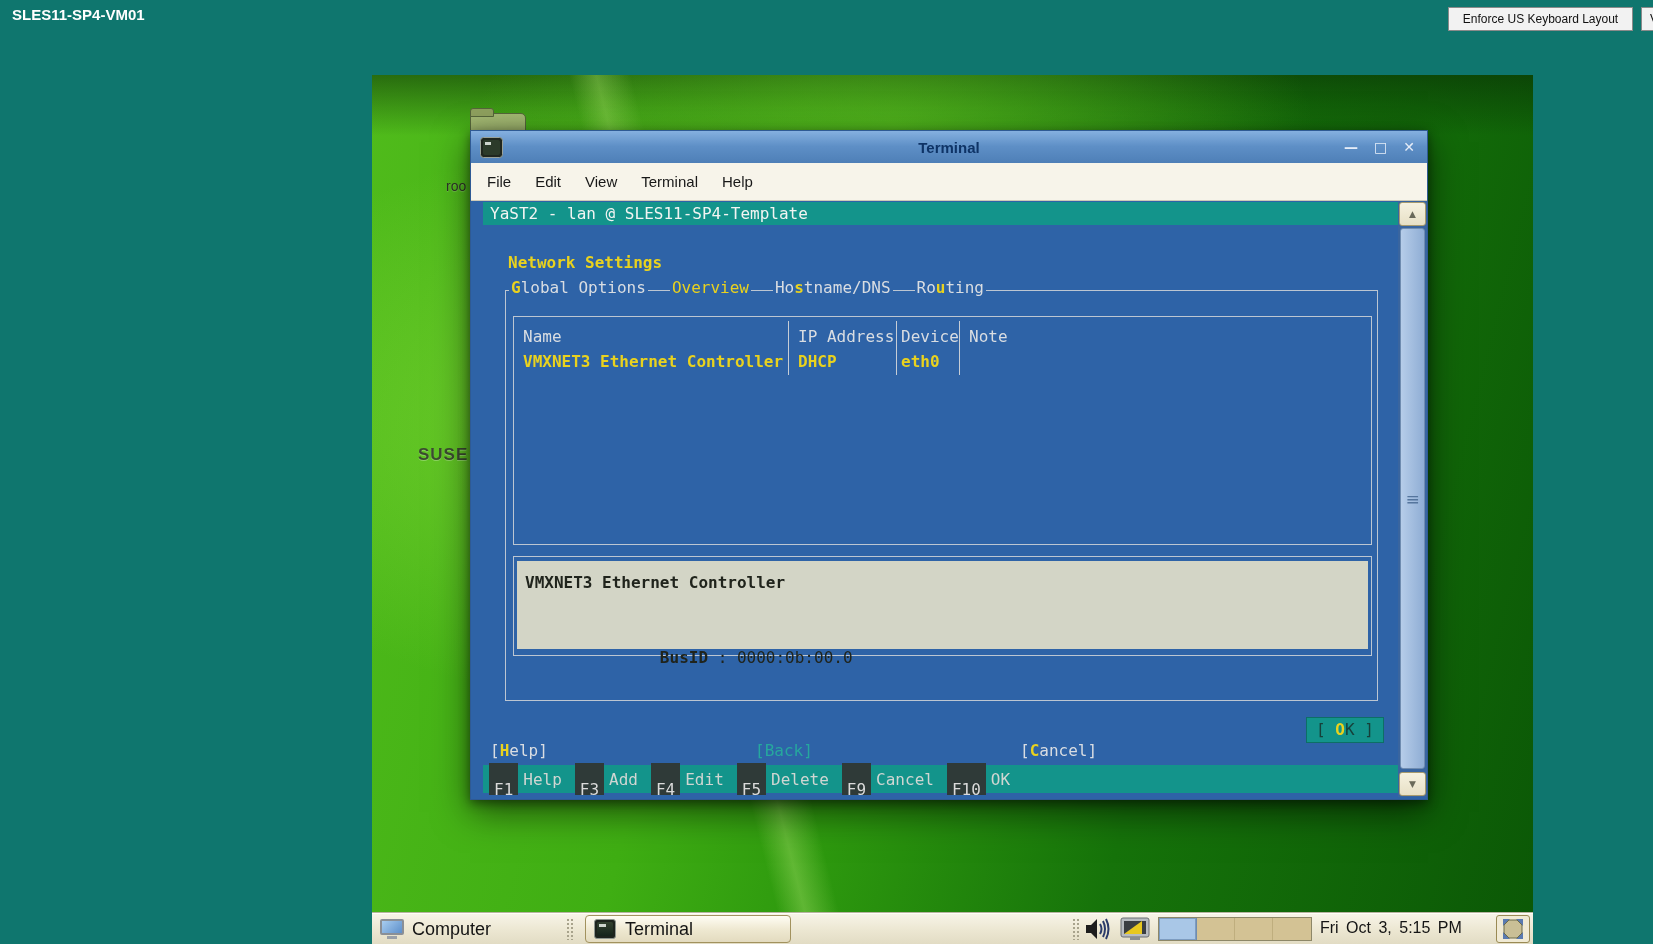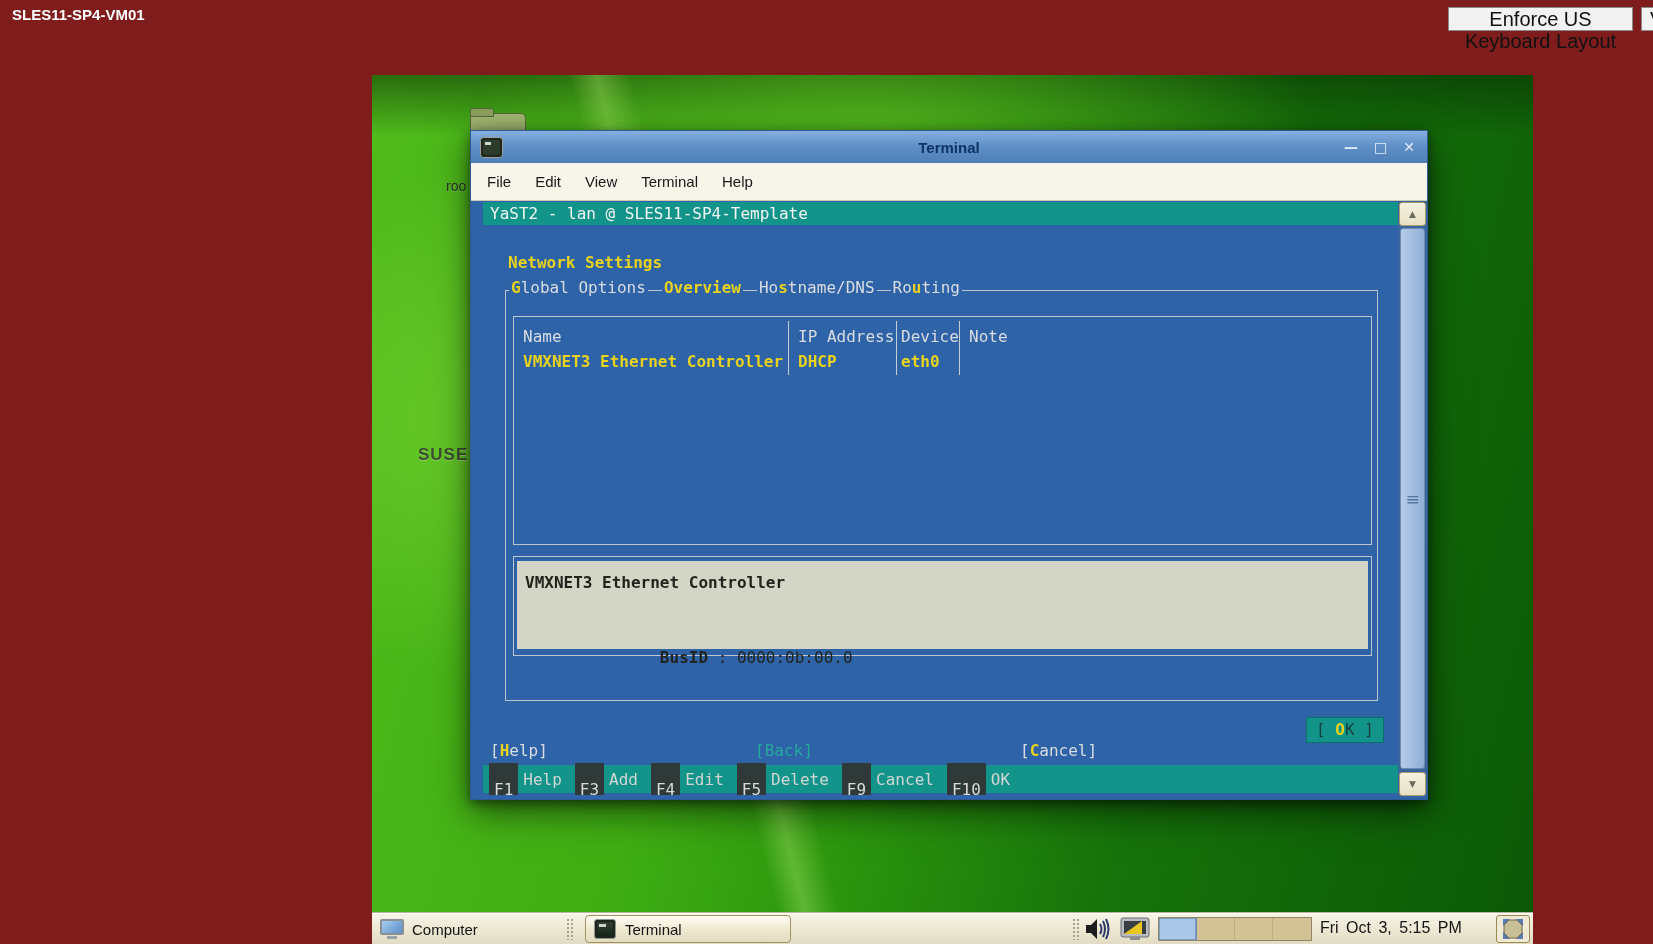--- a/index.html
+++ b/index.html
@@ -1,22 +1,22 @@
 <!DOCTYPE html>
 <html><head>
 <meta charset="utf-8">
 <style>
   * { margin:0; padding:0; box-sizing:border-box; }
   body { background:#000; font-family:"Liberation Sans", sans-serif; }
-  .screen { position:relative; width:1653px; height:944px; background:#7f1d1d; overflow:hidden; }
+  .screen { position:relative; width:1653px; height:944px; background:#0f766e; overflow:hidden; }
 
   
   .vm-label { position:absolute; left:12px; top:6px; color:#fff; font-size:15px; font-weight:bold; }
   .kbd-btn { position:absolute; top:7px; height:24px; background:#f2f2f2; border:1px solid #8a8a8a;
-             font-size:20px; color:#111; text-align:center; line-height:22px; }
+             font-size:12px; color:#111; text-align:center; line-height:22px; }
   .kbd-btn.main { left:1448px; width:185px; }
   .kbd-btn.clipped { left:1641px; width:44px; text-align:left; padding-left:8px; }
 
   
   .desktop { position:absolute; left:372px; top:75px; width:1161px; height:869px; overflow:hidden;
     background:
       radial-gradient(ellipse 820px 460px at 26% 40%, rgba(160,235,70,0.50), transparent 62%),
       radial-gradient(ellipse 700px 320px at 45% 6%, rgba(120,215,45,0.42), transparent 60%),
       linear-gradient(76deg, transparent 30%, rgba(200,245,130,0.32) 32%, transparent 34.5%),
       linear-gradient(180deg, rgba(8,44,5,0.55) 0%, rgba(8,44,5,0) 7%),
@@ -29,21 +29,21 @@
   .desk-folder::before { content:""; position:absolute; left:-1px; top:-6px; width:22px; height:7px;
     background:#8ea05e; border:1px solid #55663a; border-radius:3px 3px 0 0; }
   .desk-folder-label { position:absolute; left:74px; top:103px; font-size:14px; color:#2e3328;
     text-shadow:0 1px 1px rgba(255,255,255,0.22); }
 
   
   .taskbar { position:absolute; left:0; right:0; bottom:0; height:32px;
     background:linear-gradient(#f8f5e9,#ece7d2 55%,#e2dcc4); border-top:1px solid #b8b4a0;
     box-shadow:inset 0 1px 0 #fffef8; }
   .tb-computer { position:absolute; left:8px; top:3px; height:26px; display:flex; align-items:center; gap:8px; }
-  .tb-label { font-size:15px; color:#141414; }
+  .tb-label { font-size:18px; color:#141414; }
   .pc-icon { width:24px; height:20px; position:relative; }
   .pc-icon .scr { position:absolute; left:0; top:0; width:24px; height:16px; background:linear-gradient(135deg,#a8cdf0,#5d8fca);
     border:2px solid #8a8f96; border-radius:2px; }
   .pc-icon .stand { position:absolute; left:7px; bottom:0; width:10px; height:3px; background:#9aa0a8; }
   .tb-dots { position:absolute; top:5px; width:9px; height:22px;
     background-image:radial-gradient(#a8a38c 32%, transparent 33%); background-size:4px 4px; }
   .tb-dots.d1 { left:194px; } .tb-dots.d2 { left:700px; }
   .tb-task { position:absolute; left:213px; top:2px; width:206px; height:28px; display:flex; align-items:center; gap:9px;
     padding-left:8px; background:linear-gradient(#fffdf4,#efe9d2 50%,#e3dbbf); border:1px solid #a2925e; border-radius:4px; }
   .term-ico { width:22px; height:20px; background:#1d241d; border:1px solid #8f978f; border-radius:3px; position:relative; }
@@ -88,23 +88,23 @@
 
   
   .yast { position:absolute; left:12px; right:29px; top:0; bottom:0; color:#d9dde2; }
   .yline { position:absolute; height:24px; line-height:24px; white-space:pre;margin-left:8px; }
   .hot { color:#e9d21e; font-weight:bold; }
   .ybold { font-weight:bold; }
   .yellow { color:#e9d21e; font-weight:bold; }
   .teal-head { position:absolute; left:0; right:0; top:1px; height:23px; background:#13948b; color:#f2f4f2;
     line-height:23px; padding-left:7px; white-space:pre; }
   .heading { left:17px; top:50px; }
-  .tabs-row { position:absolute; left:26px; top:75px; display:flex; gap:14px; z-index:2; }
+  .tabs-row { position:absolute; left:26px; top:75px; display:flex; gap:22px; z-index:2; }
   .tab { background:#2e63a7; padding:0 2px; height:24px; line-height:24px; white-space:pre; color:#d9dde2; }
-  .tab.active { color:#e9d21e; font-weight:bold; }
+  .tab.active { color:#e9d21e; font-weight:normal; }
   .obox { position:absolute; border:1px solid #bcc6d2; }
   .outer-box { left:22px; top:89px; width:873px; height:411px; }
   .table-box { left:30px; top:115px; width:859px; height:229px; }
   .col-sep { position:absolute; top:4px; height:54px; width:1px; background:#c6cdd6; }
   .trow { position:absolute; left:9px; height:24px; line-height:24px; white-space:pre; }
   .tcell { position:absolute; top:0; white-space:pre; }
   .detail-box { left:30px; top:355px; width:859px; height:100px; }
   .detail-fill { position:absolute; left:3px; right:3px; top:4px; height:88px; background:#d3d5c6; color:#20241c; }
   .dline { position:absolute; left:8px; height:24px; line-height:24px; white-space:pre; }
   .row-btns { left:26px; top:467px; }

